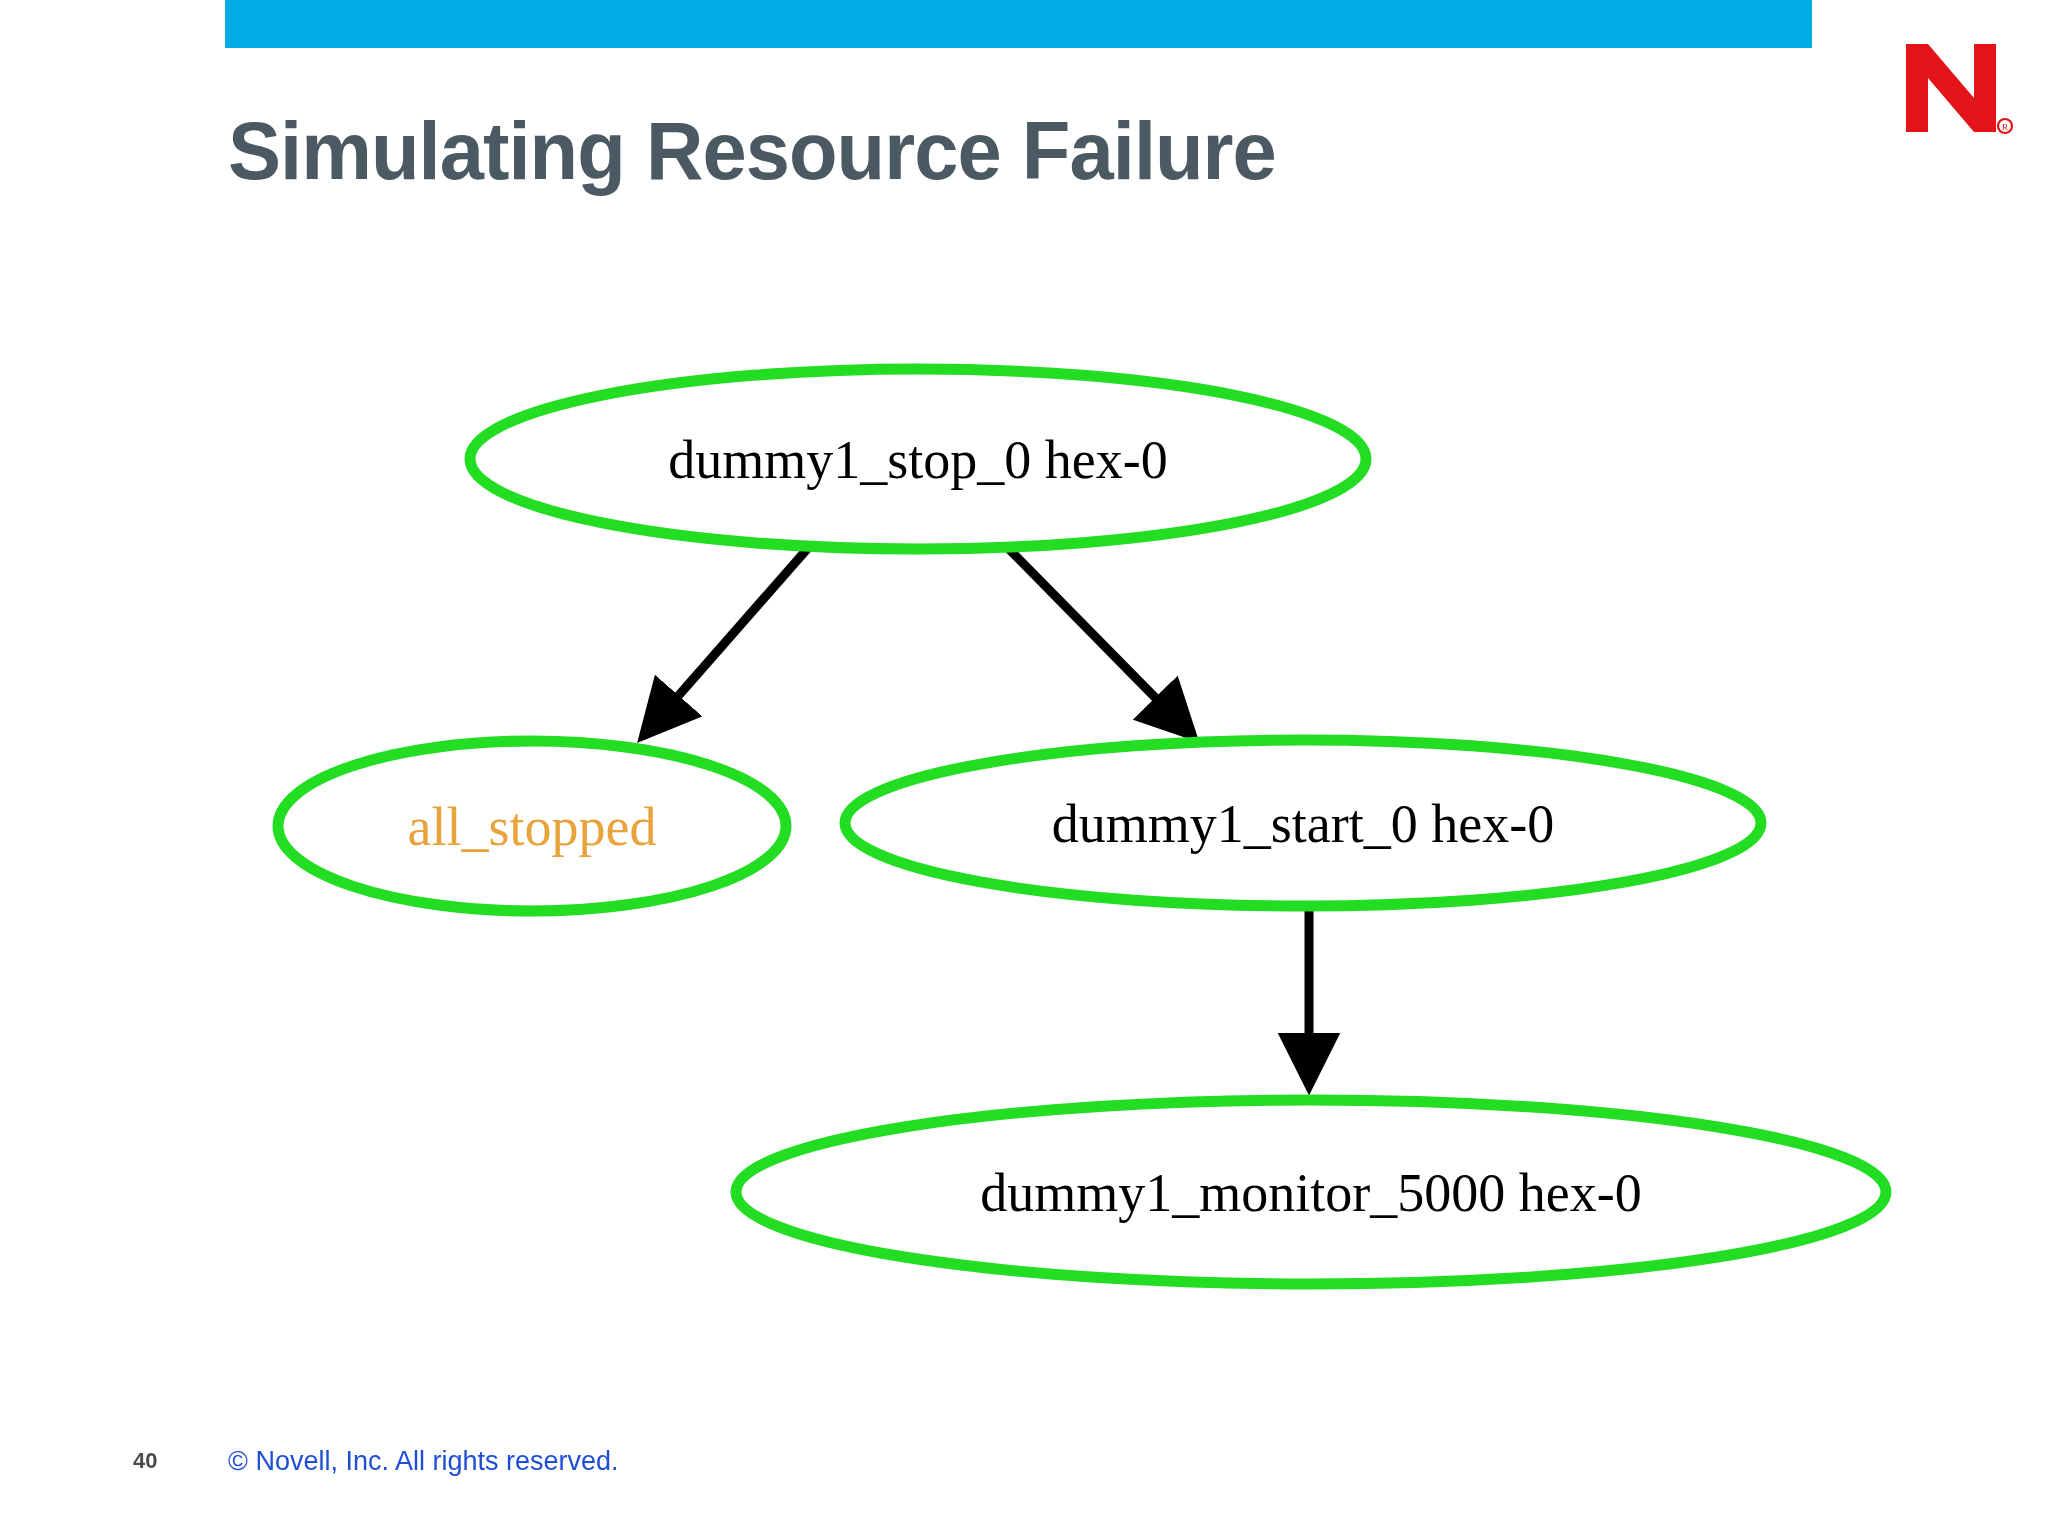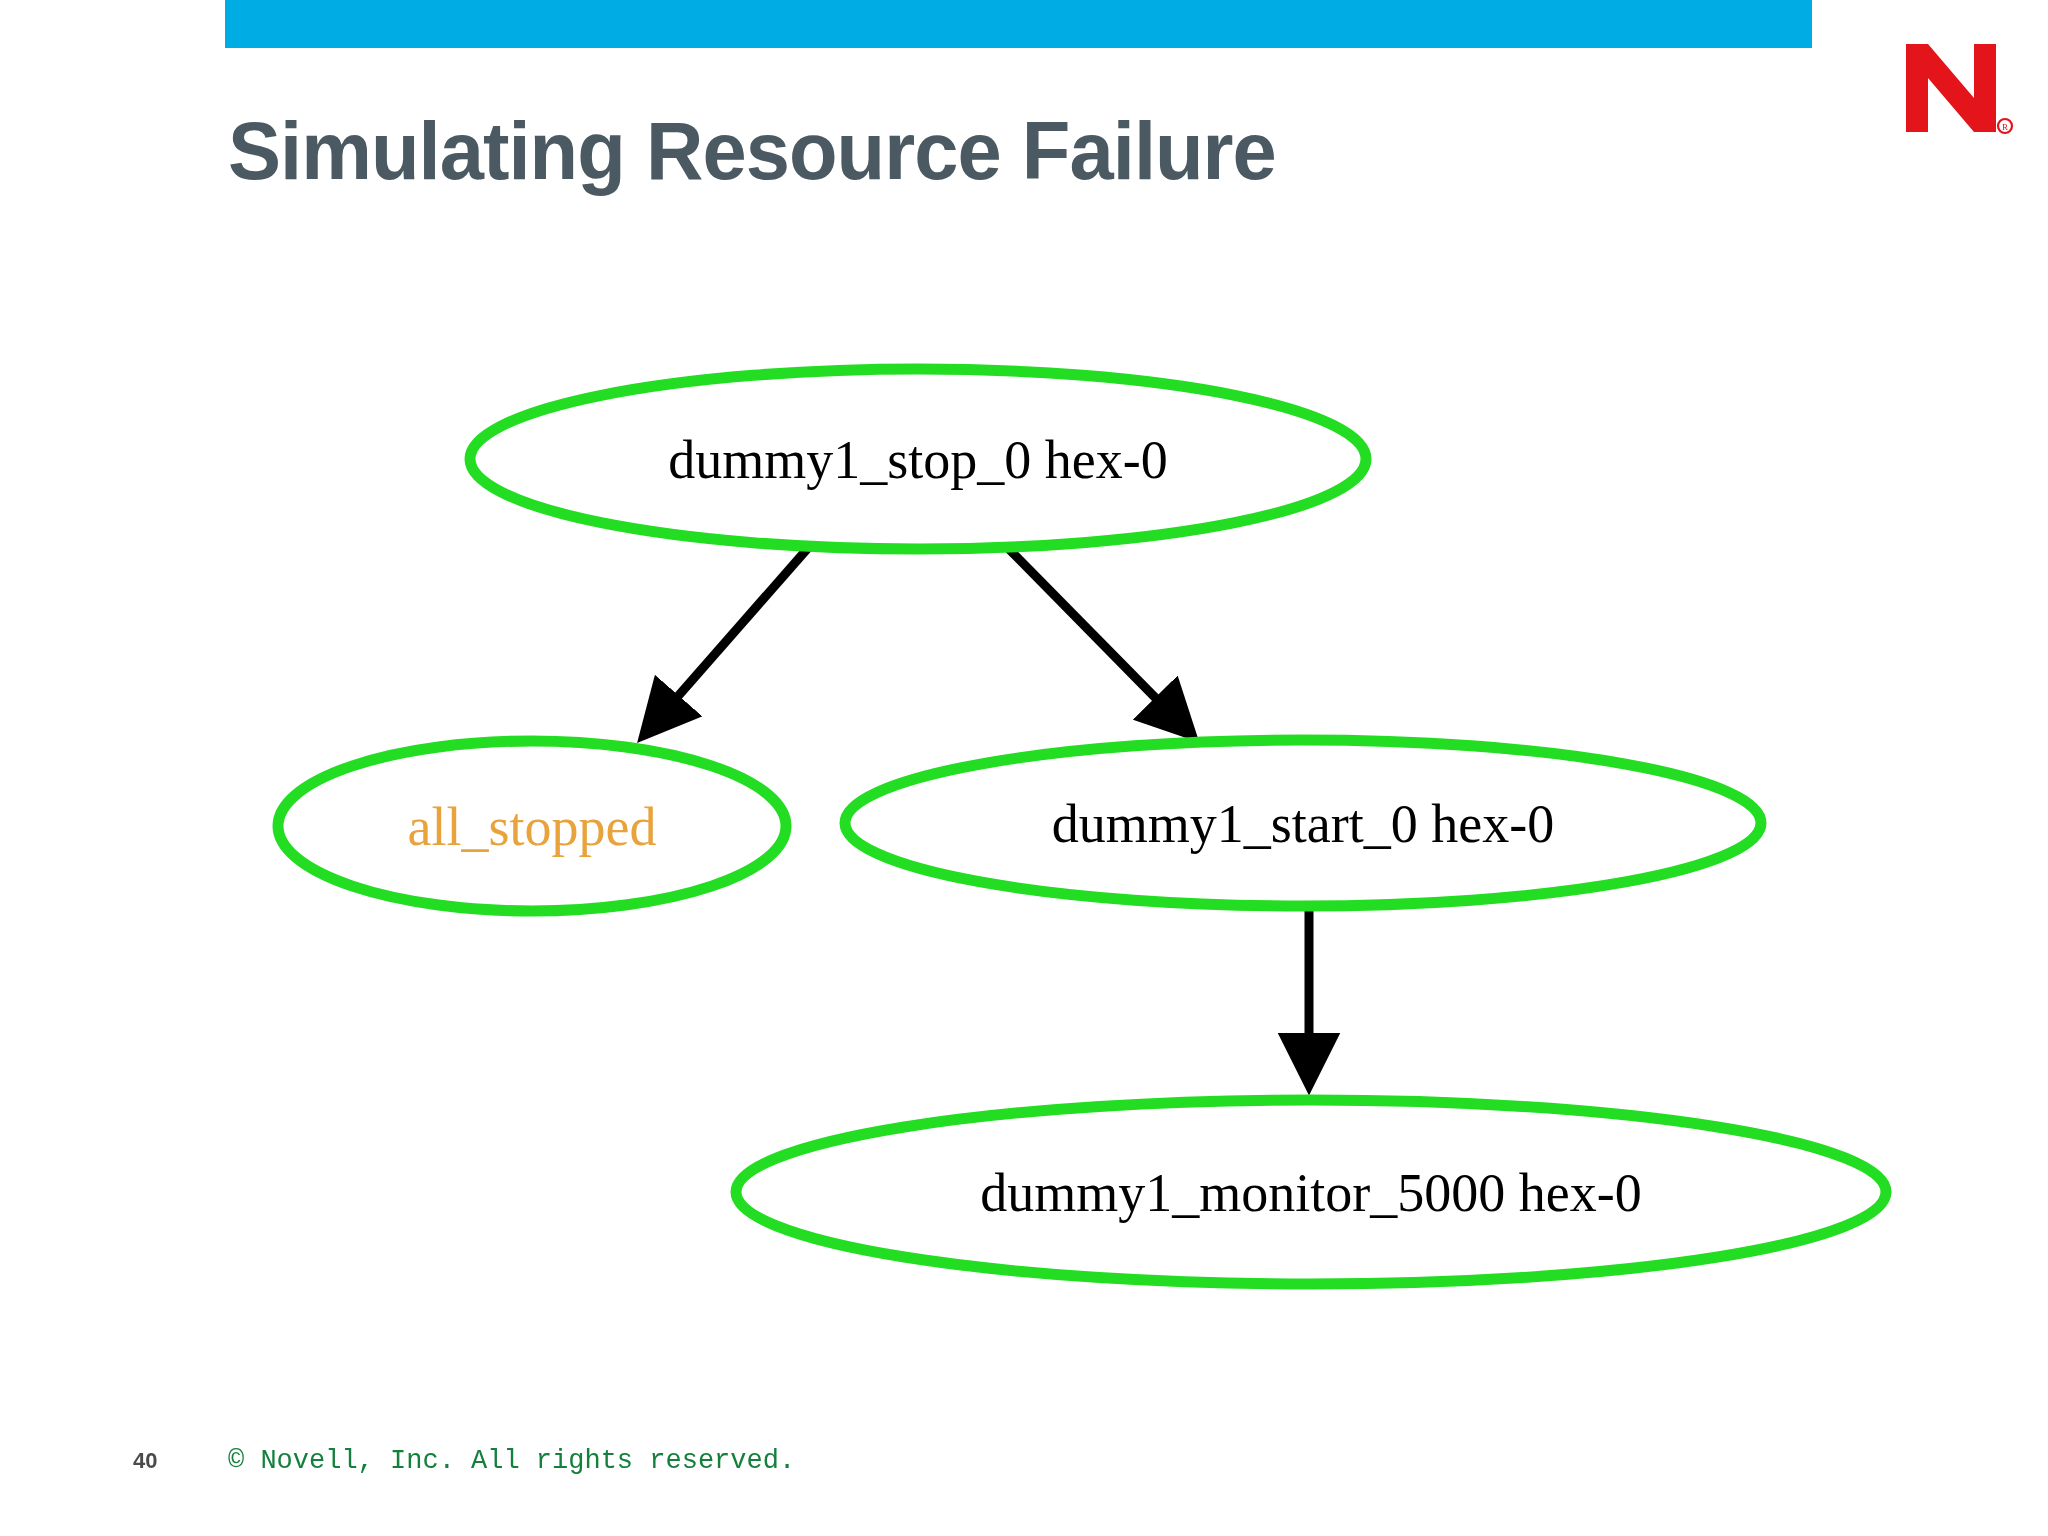--- a/index.html
+++ b/index.html
@@ -86,24 +86,24 @@
     top: 0px;
     font-family: "Liberation Sans", sans-serif;
     font-size: 22px;
     font-weight: bold;
     color: #4B4B4B;
   }
   #copyright-text {
     position: absolute;
     left: 228px;
     top: -2px;
-    font-family: Liberation Mono, monospace;
+    font-family: Liberation Sans, sans-serif;
     font-size: 27px;
     font-weight: normal;
-    color: #15803d;
+    color: #1d4ed8;
     white-space: nowrap;
   }
 </style>
 </head>
 <body>
 
 <div id="accent-bar"></div>
 
 <div id="brand-logo">
   <svg width="120" height="100" viewBox="0 0 120 100" xmlns="http://www.w3.org/2000/svg">

